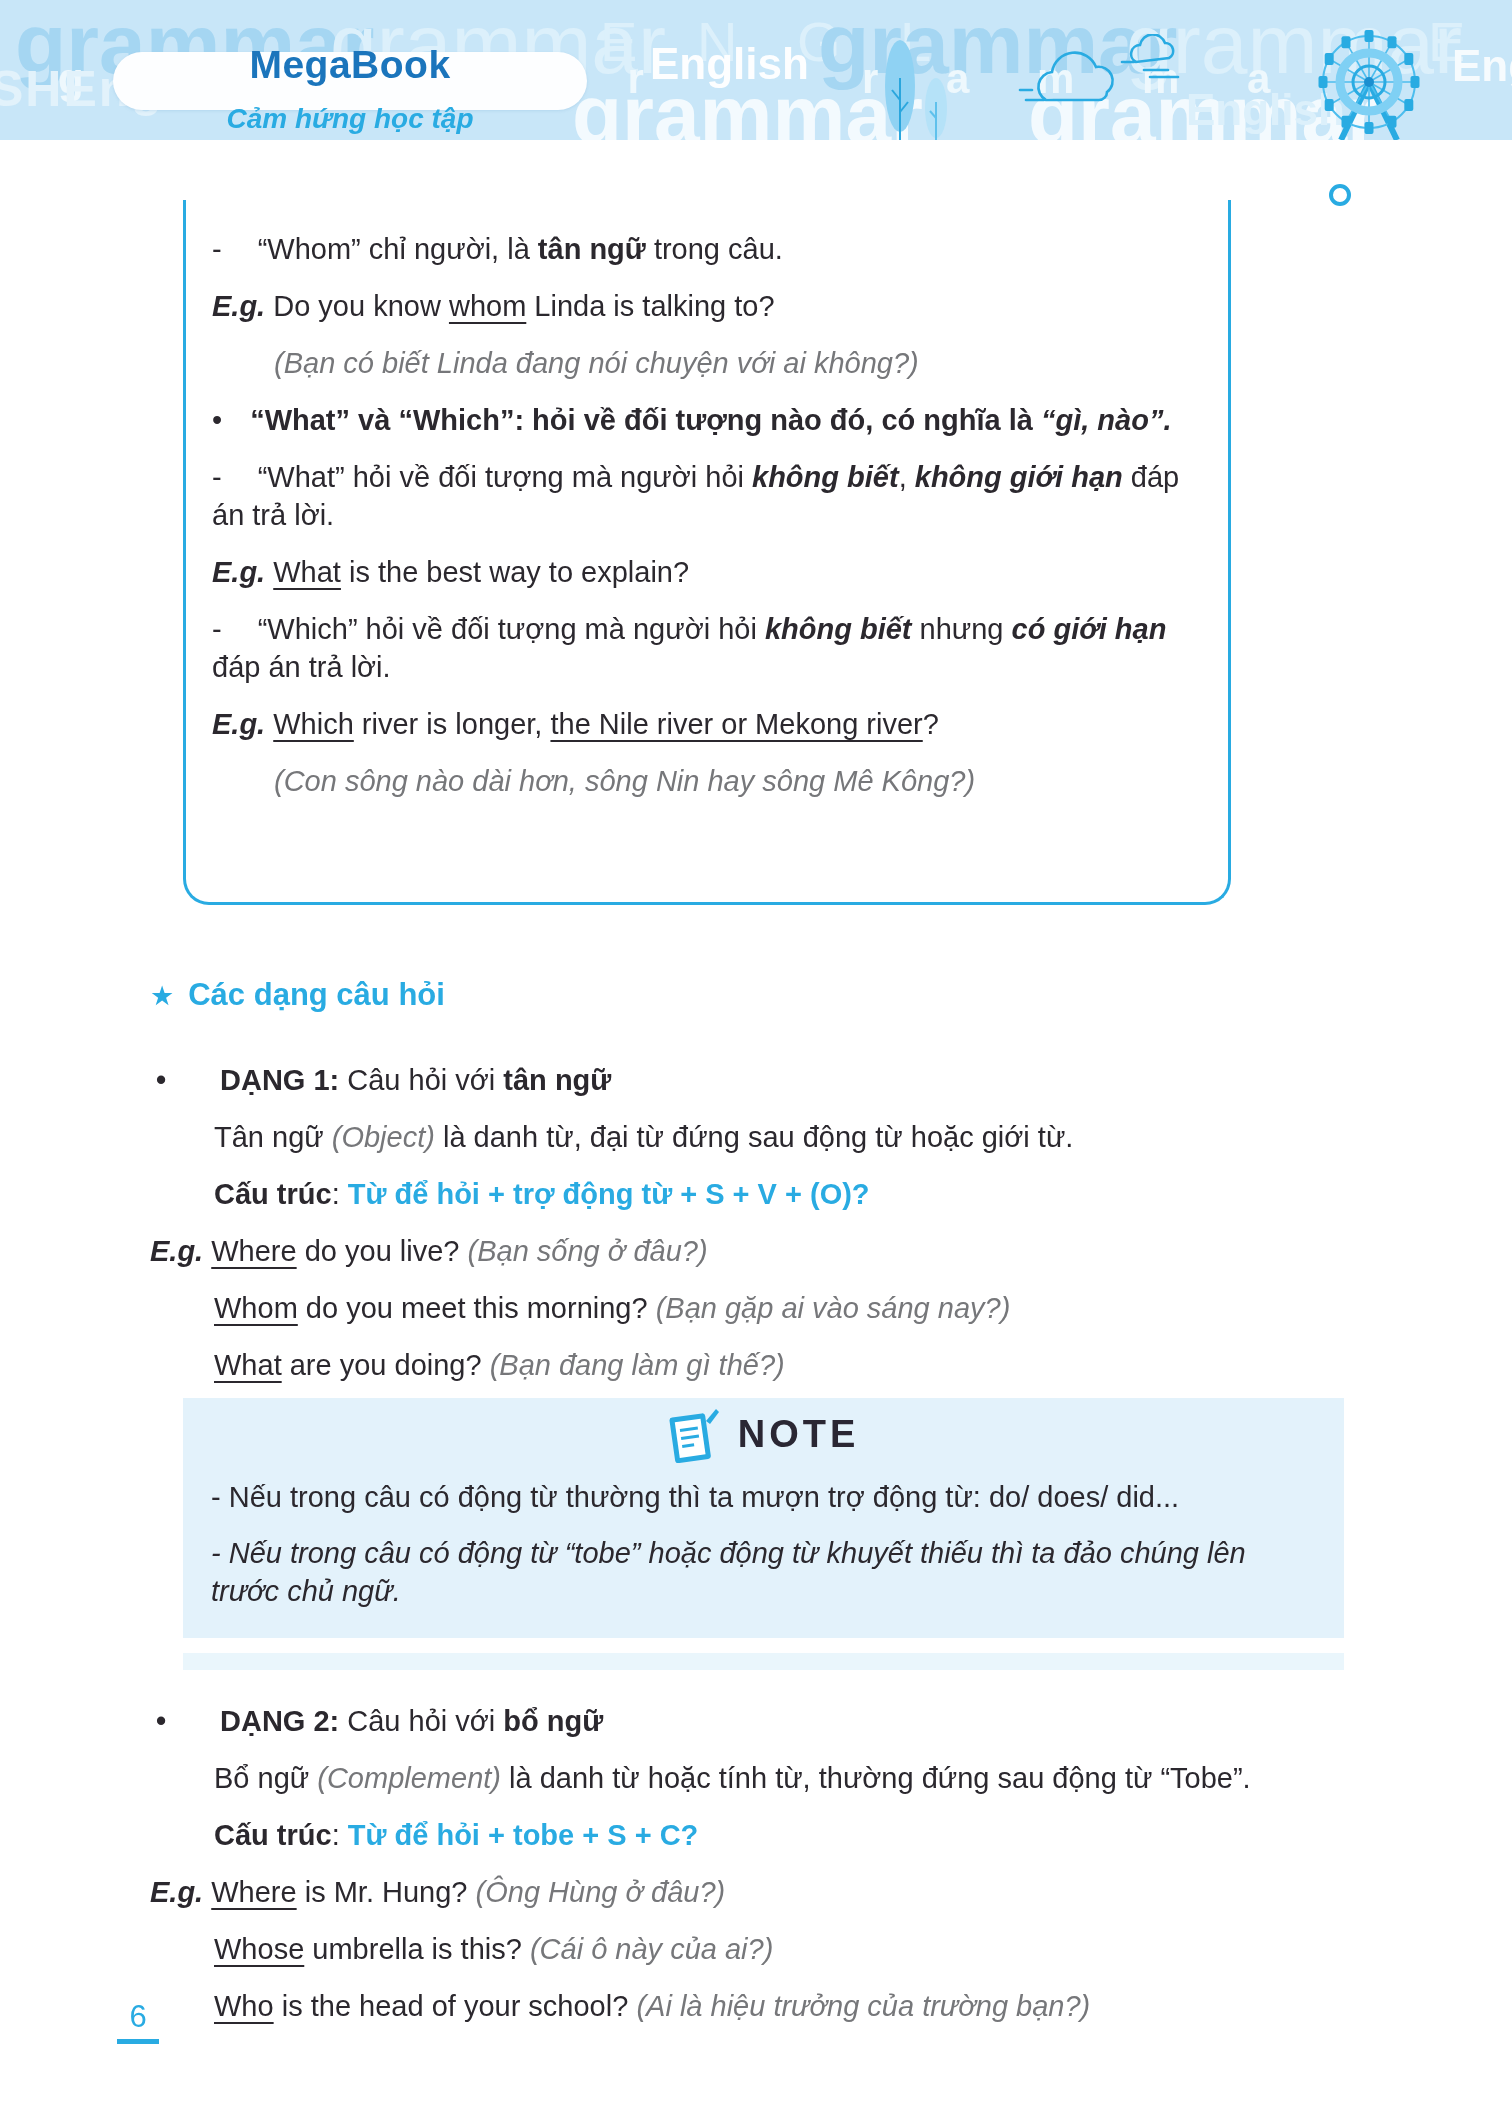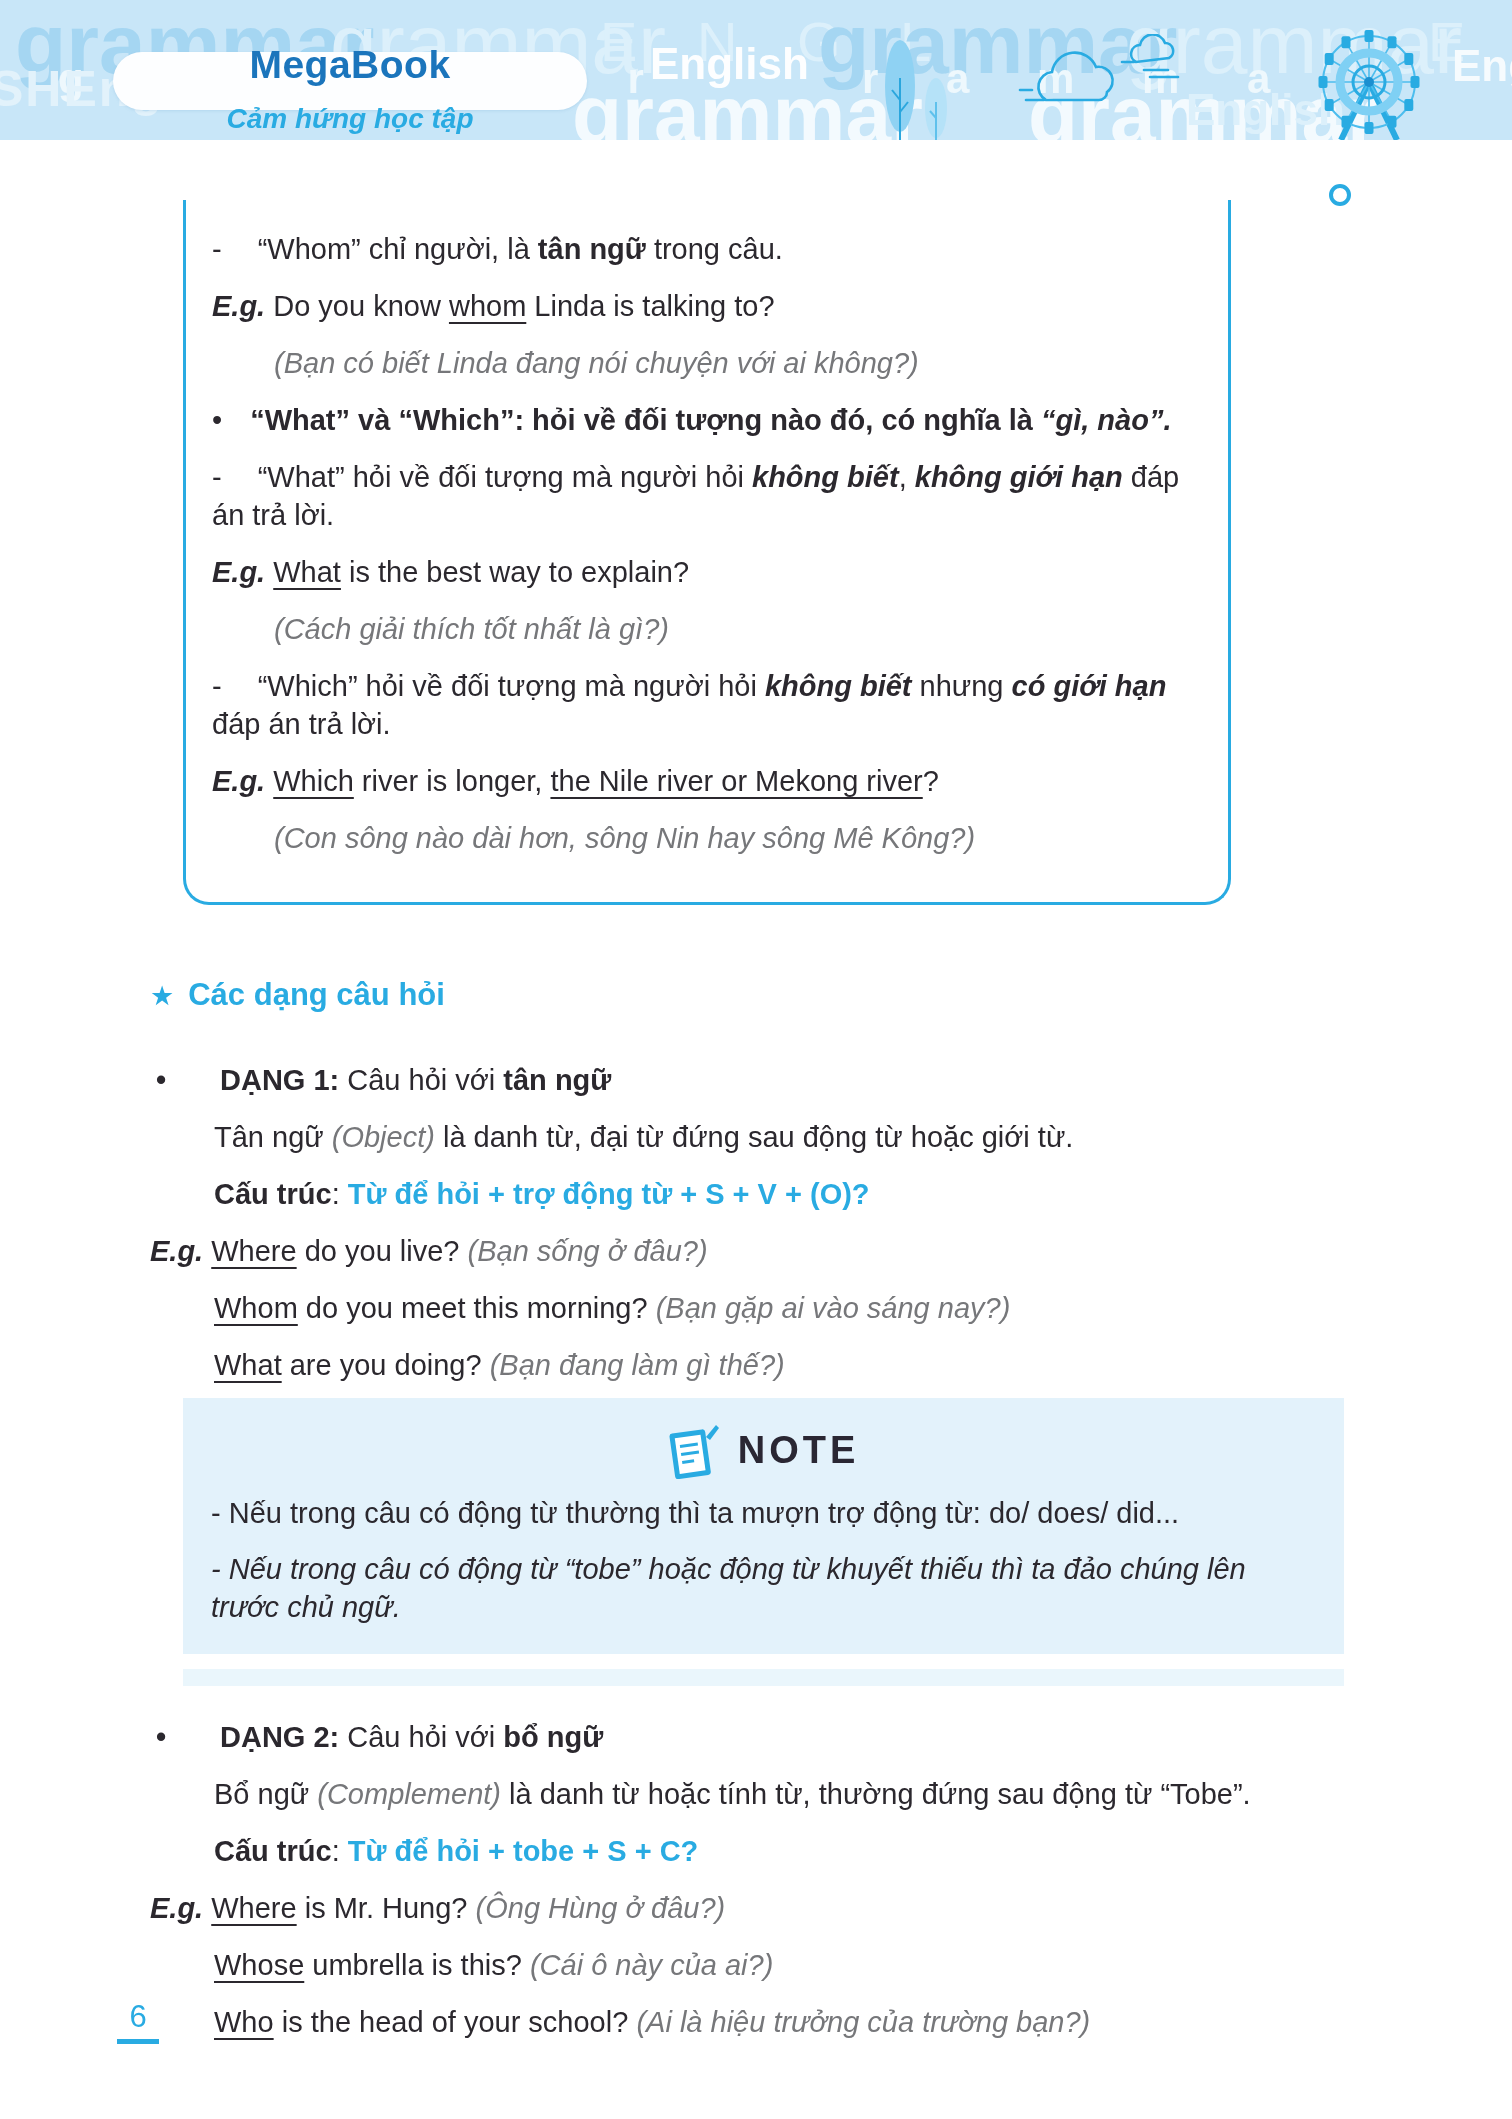--- a/index.html
+++ b/index.html
@@ -63,21 +63,21 @@
   .heading{font-size:31px;font-weight:bold;color:#29abe2;line-height:40px;margin-bottom:45px;}
   .heading .star{margin-right:14px;font-size:27px;}
   .brow{display:flex;}
   .bmark{flex:none;width:64px;font-size:29px;line-height:38px;padding-left:6px;font-weight:bold;}
   .grow{flex:1;}
   .ind2{margin-left:64px;}
   .mb0{margin-bottom:16px;}
   
   .note{
     margin-left:33px;width:1161px;box-sizing:border-box;background:#e3f2fb;
-    margin-top:-2px;padding:24px 30px 28px 28px;
+    margin-top:-2px;padding:8px 30px 28px 28px;
   }
   .note-title{display:flex;align-items:center;justify-content:center;gap:16px;height:56px;margin-bottom:16px;}
   .note-title-text{font-size:38px;font-weight:800;letter-spacing:4px;color:#2a2733;}
   .note .line{margin-bottom:18px;}
   .note .line:last-child{margin-bottom:0;font-style:italic;}
   .strip{margin-left:33px;width:1161px;height:17px;background:#eaf6fc;margin-top:15px;margin-bottom:0;}
   .dang2-gap{margin-top:32px;}
   
   .pagenum{position:absolute;left:116px;top:2000px;width:44px;text-align:center;}
   .pagenum .num{font-size:31px;color:#29abe2;line-height:34px;}
@@ -173,21 +173,20 @@
 </div>
 
 <div class="pin"></div>
 <div class="info-box">
   <div class="line"><span class="dash">-</span><span>“Whom” chỉ người, là </span><span class="b">tân ngữ</span><span> trong câu.</span></div>
   <div class="line"><span class="eg">E.g. </span><span>Do you know </span><span class="u">whom</span><span> Linda is talking to?</span></div>
   <div class="line ind"><span class="g">(Bạn có biết Linda đang nói chuyện với ai không?)</span></div>
   <div class="line"><span class="bullet">•</span><span class="b">“What” và “Which”: hỏi về đối tượng nào đó, có nghĩa là </span><span class="bi">“gì, nào”.</span></div>
   <div class="line"><span class="dash">-</span><span>“What” hỏi về đối tượng mà người hỏi </span><span class="bi">không biết</span><span>, </span><span class="bi">không giới hạn</span><span> đáp án trả lời.</span></div>
   <div class="line"><span class="eg">E.g. </span><span class="u">What</span><span> is the best way to explain?</span></div>
-  <div class="line ind"><span class="g">(Cách giải thích tốt nhất là gì?)</span></div>
   <div class="line"><span class="dash">-</span><span>“Which” hỏi về đối tượng mà người hỏi </span><span class="bi">không biết</span><span> nhưng </span><span class="bi">có giới hạn</span><span> đáp án trả lời.</span></div>
   <div class="line"><span class="eg">E.g. </span><span class="u">Which</span><span> river is longer, </span><span class="u">the Nile river or Mekong river</span><span>?</span></div>
   <div class="line ind"><span class="g">(Con sông nào dài hơn, sông Nin hay sông Mê Kông?)</span></div>
 </div>
 
 <div class="main">
 
   <div class="heading">
     <span class="star">★</span><span>Các dạng câu hỏi</span>
   </div>

